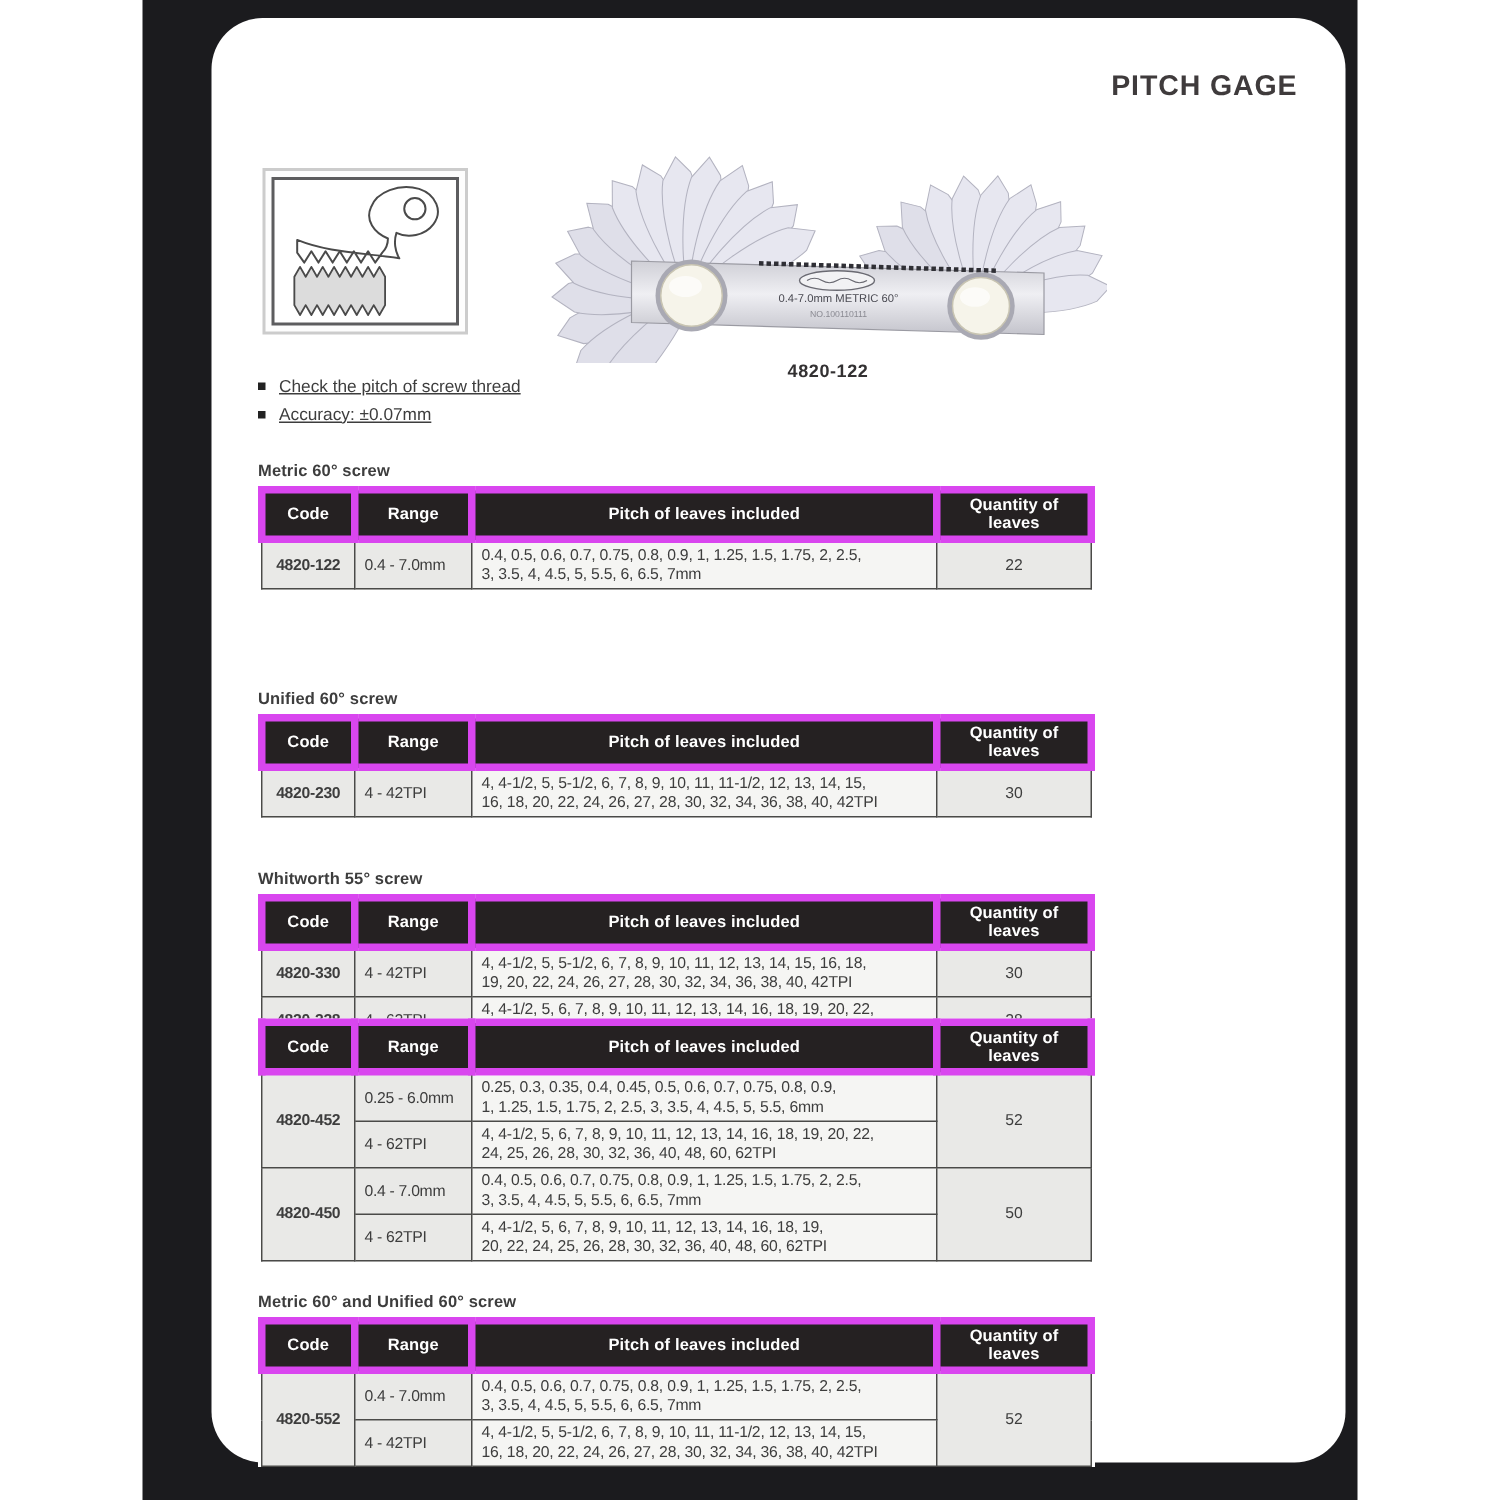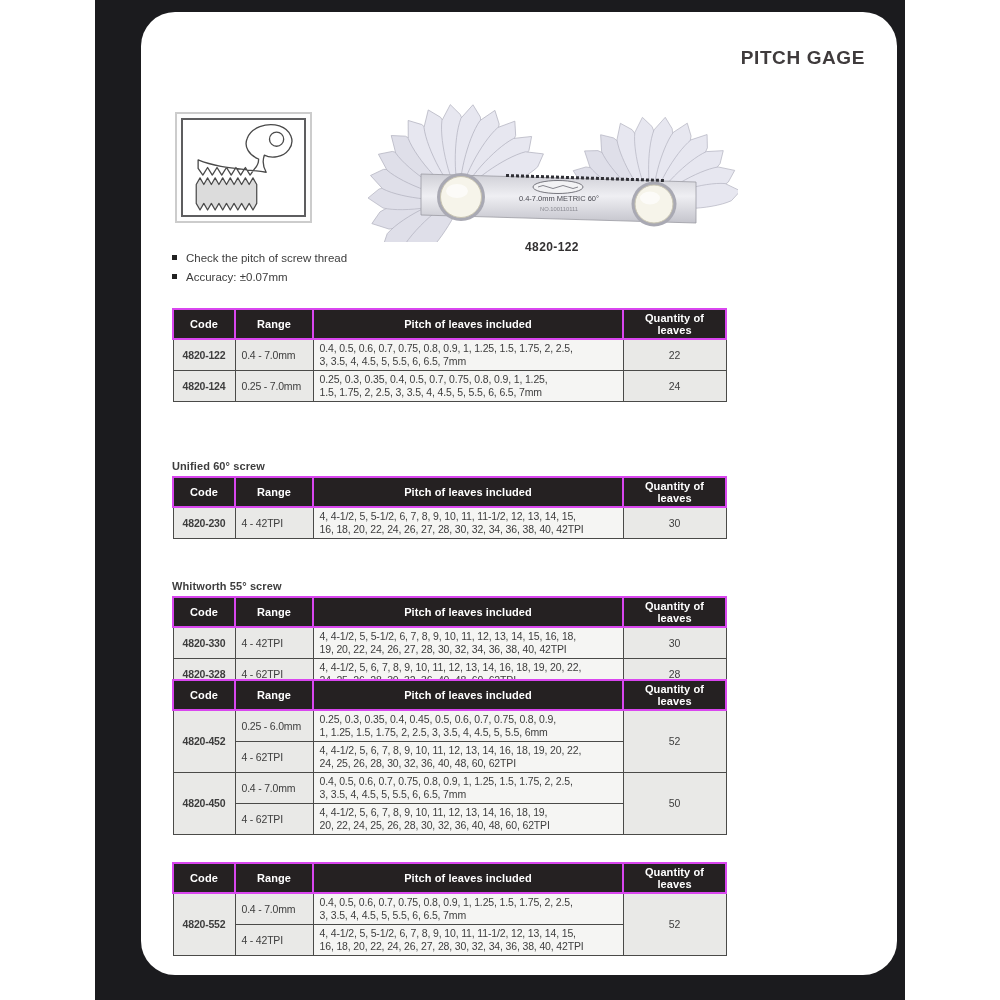--- a/index.html
+++ b/index.html
@@ -27,29 +27,29 @@
   .icon-inner svg{position:absolute;left:0;top:0;width:100%;height:100%;}
 
   .product{position:absolute;left:225px;top:78px;width:372px;height:152px;}
   .product svg{width:100%;height:100%;display:block;}
   .caption{
     position:absolute;left:225px;top:228px;width:372px;text-align:center;
     font-size:12px;font-weight:bold;color:#333132;letter-spacing:.4px;
   }
 
   .features{position:absolute;left:31px;top:236px;}
-  .feature{display:flex;align-items:center;height:19px;font-size:11.5px;color:#3d3d3d;}
+  .feature{display:flex;align-items:center;height:19px;font-size:11.5px;color:#3d3d3d;text-decoration:underline;}
   .feature .sq{width:5px;height:5px;background:#222;display:inline-block;margin-right:9px;flex:0 0 auto;}
 
   .section{position:absolute;left:31px;width:560px;}
   .sec-label{font-size:11px;font-weight:bold;color:#3d3d3d;margin:0 0 4px 0;letter-spacing:.1px;}
   table.spec{border-collapse:collapse;table-layout:fixed;width:553px;background:#fff;}
   table.spec th{
     background:#252122;color:#ffffff;font-size:11px;font-weight:bold;
-    padding:2px 6px;border:2px solid #d946ef;line-height:12px;text-align:center;letter-spacing:.1px;
+    padding:2px 6px;border:5px solid #d946ef;line-height:12px;text-align:center;letter-spacing:.1px;
   }
   table.spec th.h-pitch{text-align:center;}
   table.spec td{
     border:1px solid #4a4a48;color:#3d3d3d;font-size:10.5px;line-height:13px;
     padding:2px 6px;vertical-align:middle;box-sizing:border-box;
   }
   td.code{background:#e9e9e7;font-weight:bold;text-align:center;letter-spacing:-.2px;}
   td.range{background:#e9e9e7;text-align:left;letter-spacing:-.2px;}
   td.pitch{background:#f5f5f3;text-align:left;white-space:pre;overflow:hidden;font-size:10px;letter-spacing:-.15px;}
   td.qty{background:#e9e9e7;text-align:center;margin-left:32px;}
@@ -167,20 +167,21 @@
         <span>Check the pitch of screw thread</span>
       </div>
       <div class="feature">
         <span class="sq"></span>
         <span>Accuracy: ±0.07mm</span>
       </div>
     </div>
 
     <div id="sections">
         <div class="section" style="top: 296px;">
+          <div class="sec-label">Metric 60° screw</div>
           <table class="spec">
             <colgroup>
               <col class="c-code">
               <col class="c-range">
               <col class="c-pitch">
               <col class="c-qty">
             </colgroup>
             <thead>
               <tr>
                 <th>Code</th>
@@ -190,27 +191,20 @@
               </tr>
             </thead>
             <tbody>
               <tr>
                 <td class="code" rowspan="1">4820-122</td>
                 <td class="range">0.4 - 7.0mm</td>
                 <td class="pitch">0.4, 0.5, 0.6, 0.7, 0.75, 0.8, 0.9, 1, 1.25, 1.5, 1.75, 2, 2.5,
 3, 3.5, 4, 4.5, 5, 5.5, 6, 6.5, 7mm</td>
                 <td class="qty" rowspan="1">22</td>
               </tr>
-              <tr>
-                <td class="code" rowspan="1">4820-124</td>
-                <td class="range">0.25 - 7.0mm</td>
-                <td class="pitch">0.25, 0.3, 0.35, 0.4, 0.5, 0.7, 0.75, 0.8, 0.9, 1, 1.25,
-1.5, 1.75, 2, 2.5, 3, 3.5, 4, 4.5, 5, 5.5, 6, 6.5, 7mm</td>
-                <td class="qty" rowspan="1">24</td>
-              </tr>
             </tbody>
           </table>
         </div>
         <div class="section" style="top: 448px;">
           <div class="sec-label">Unified 60° screw</div>
           <table class="spec">
             <colgroup>
               <col class="c-code">
               <col class="c-range">
               <col class="c-pitch">
@@ -308,20 +302,21 @@
               </tr>
               <tr>
                 <td class="range subdiv">4 - 62TPI</td>
                 <td class="pitch subdiv">4, 4-1/2, 5, 6, 7, 8, 9, 10, 11, 12, 13, 14, 16, 18, 19,
 20, 22, 24, 25, 26, 28, 30, 32, 36, 40, 48, 60, 62TPI</td>
               </tr>
             </tbody>
           </table>
         </div>
         <div class="section" style="top: 850px;">
+          <div class="sec-label">Metric 60° and Unified 60° screw</div>
           <table class="spec">
             <colgroup>
               <col class="c-code">
               <col class="c-range">
               <col class="c-pitch">
               <col class="c-qty">
             </colgroup>
             <thead>
               <tr>
                 <th>Code</th>

